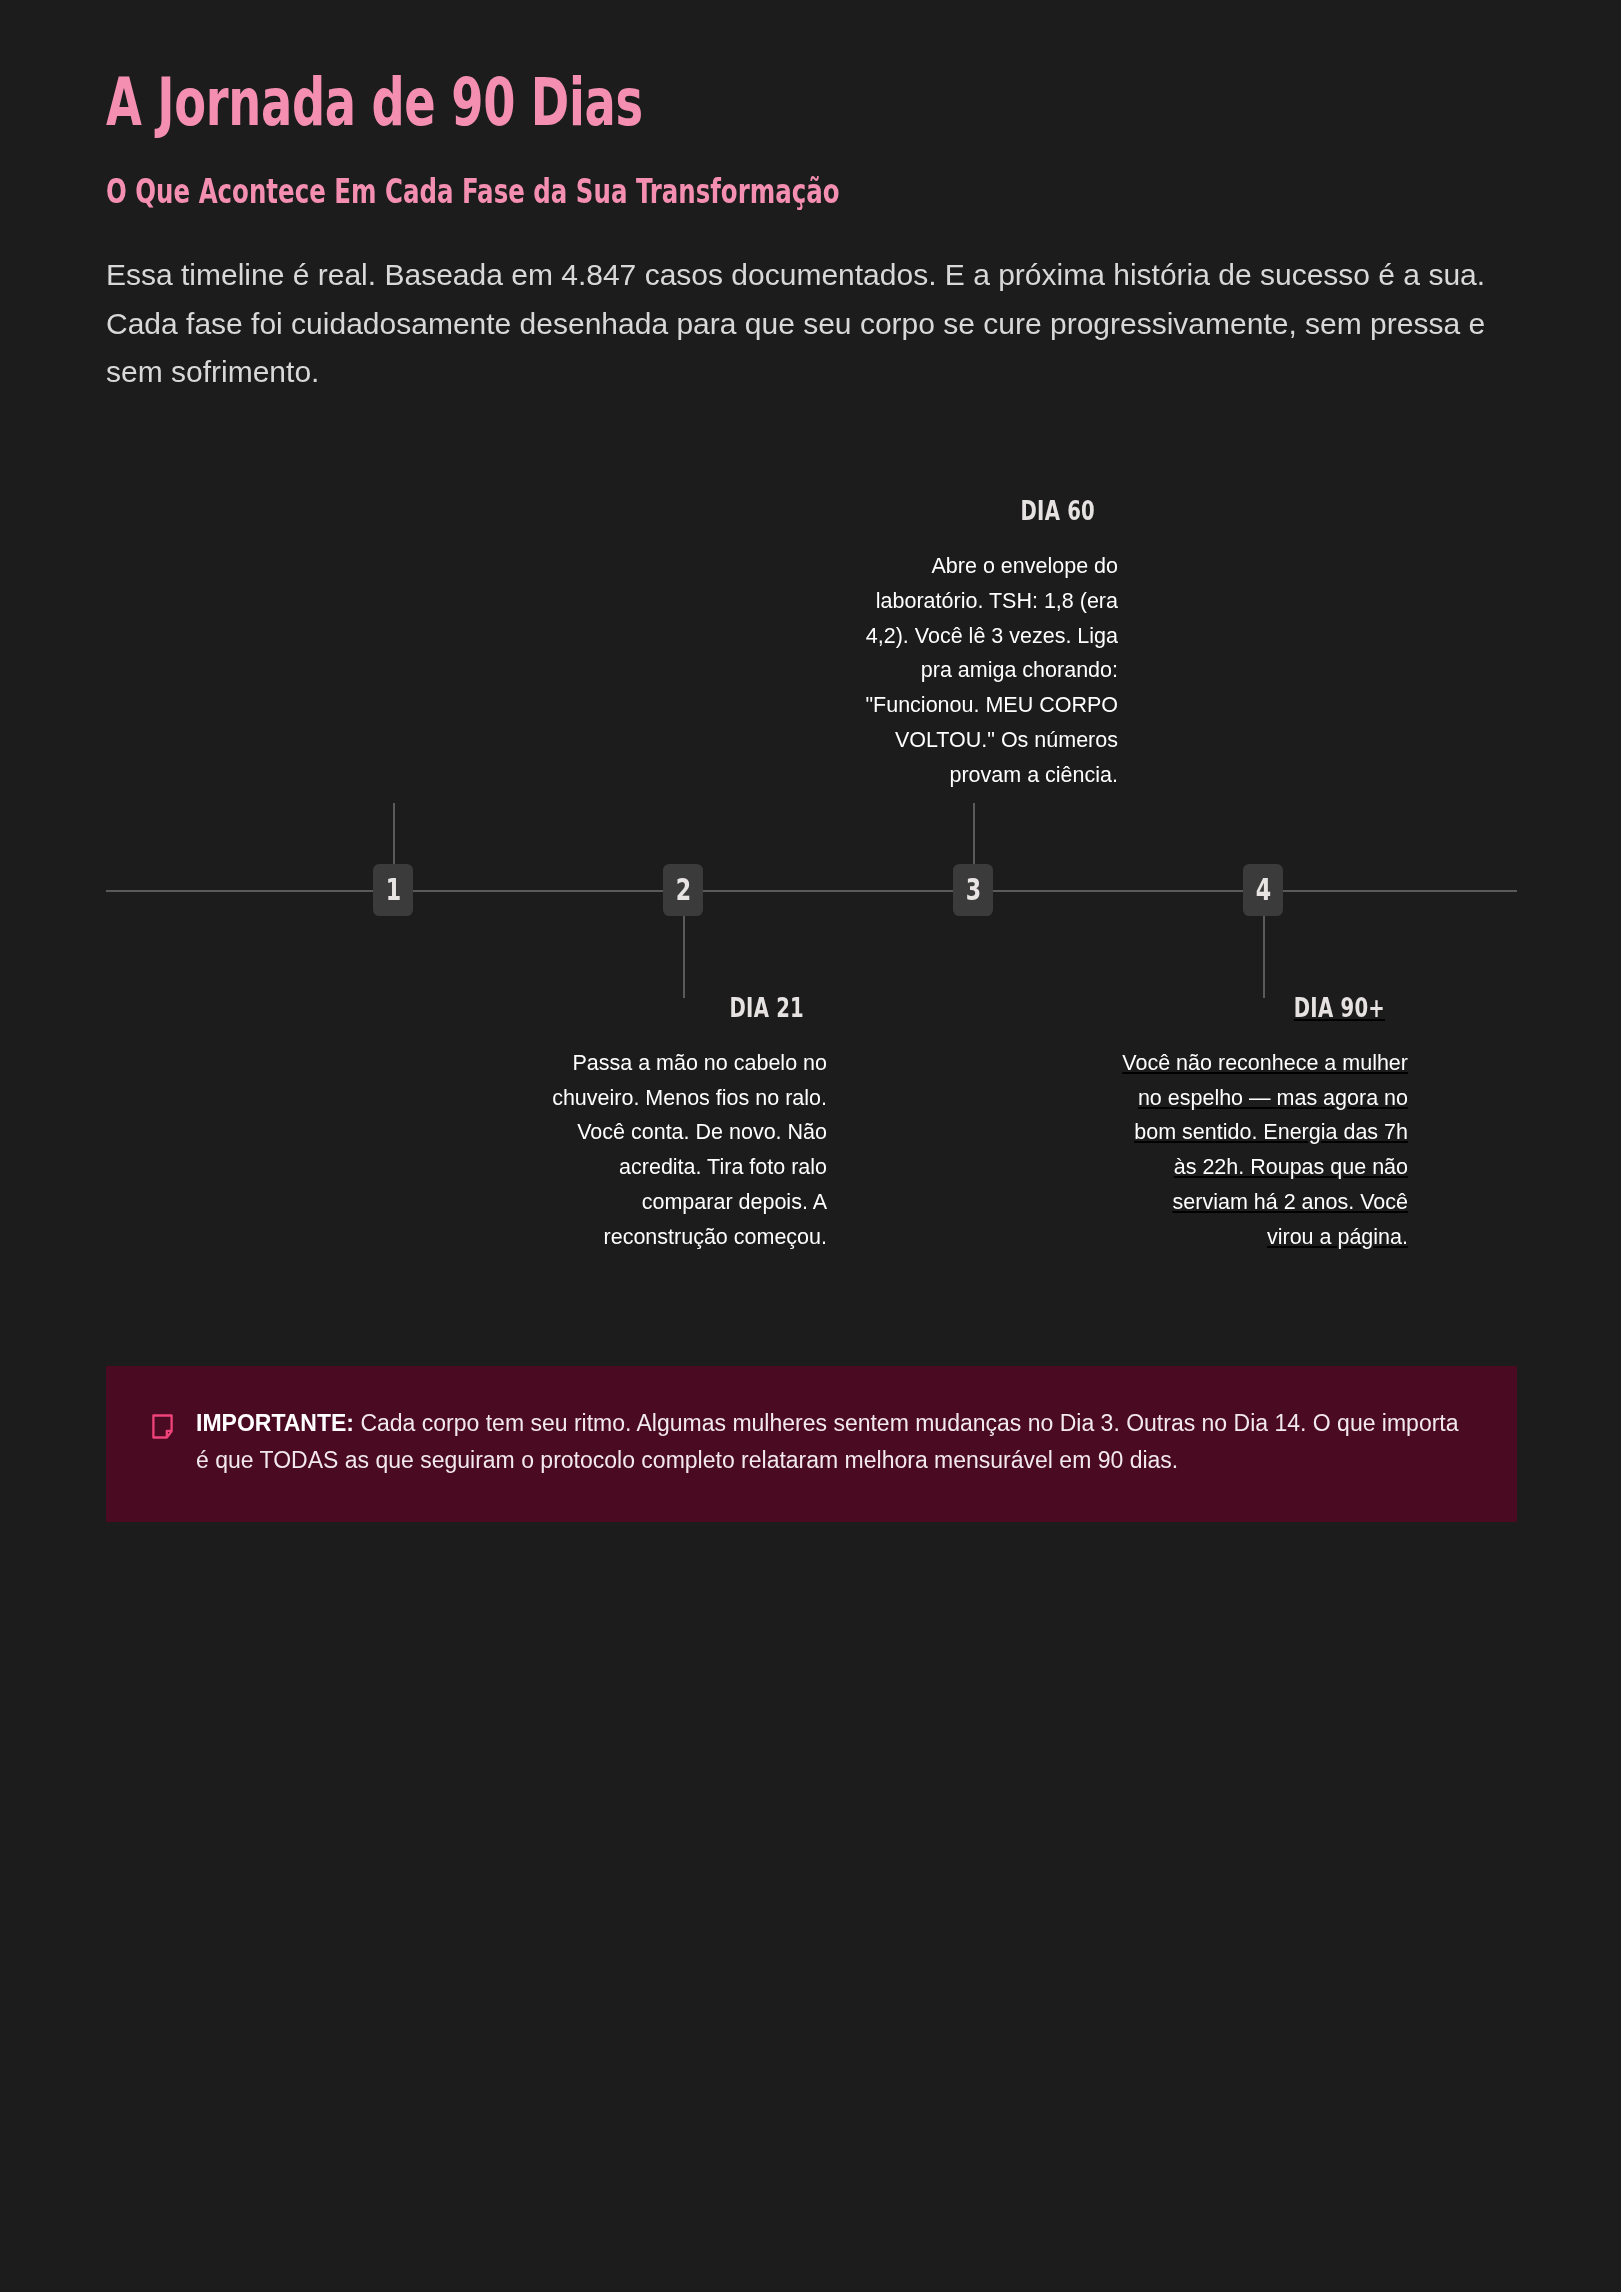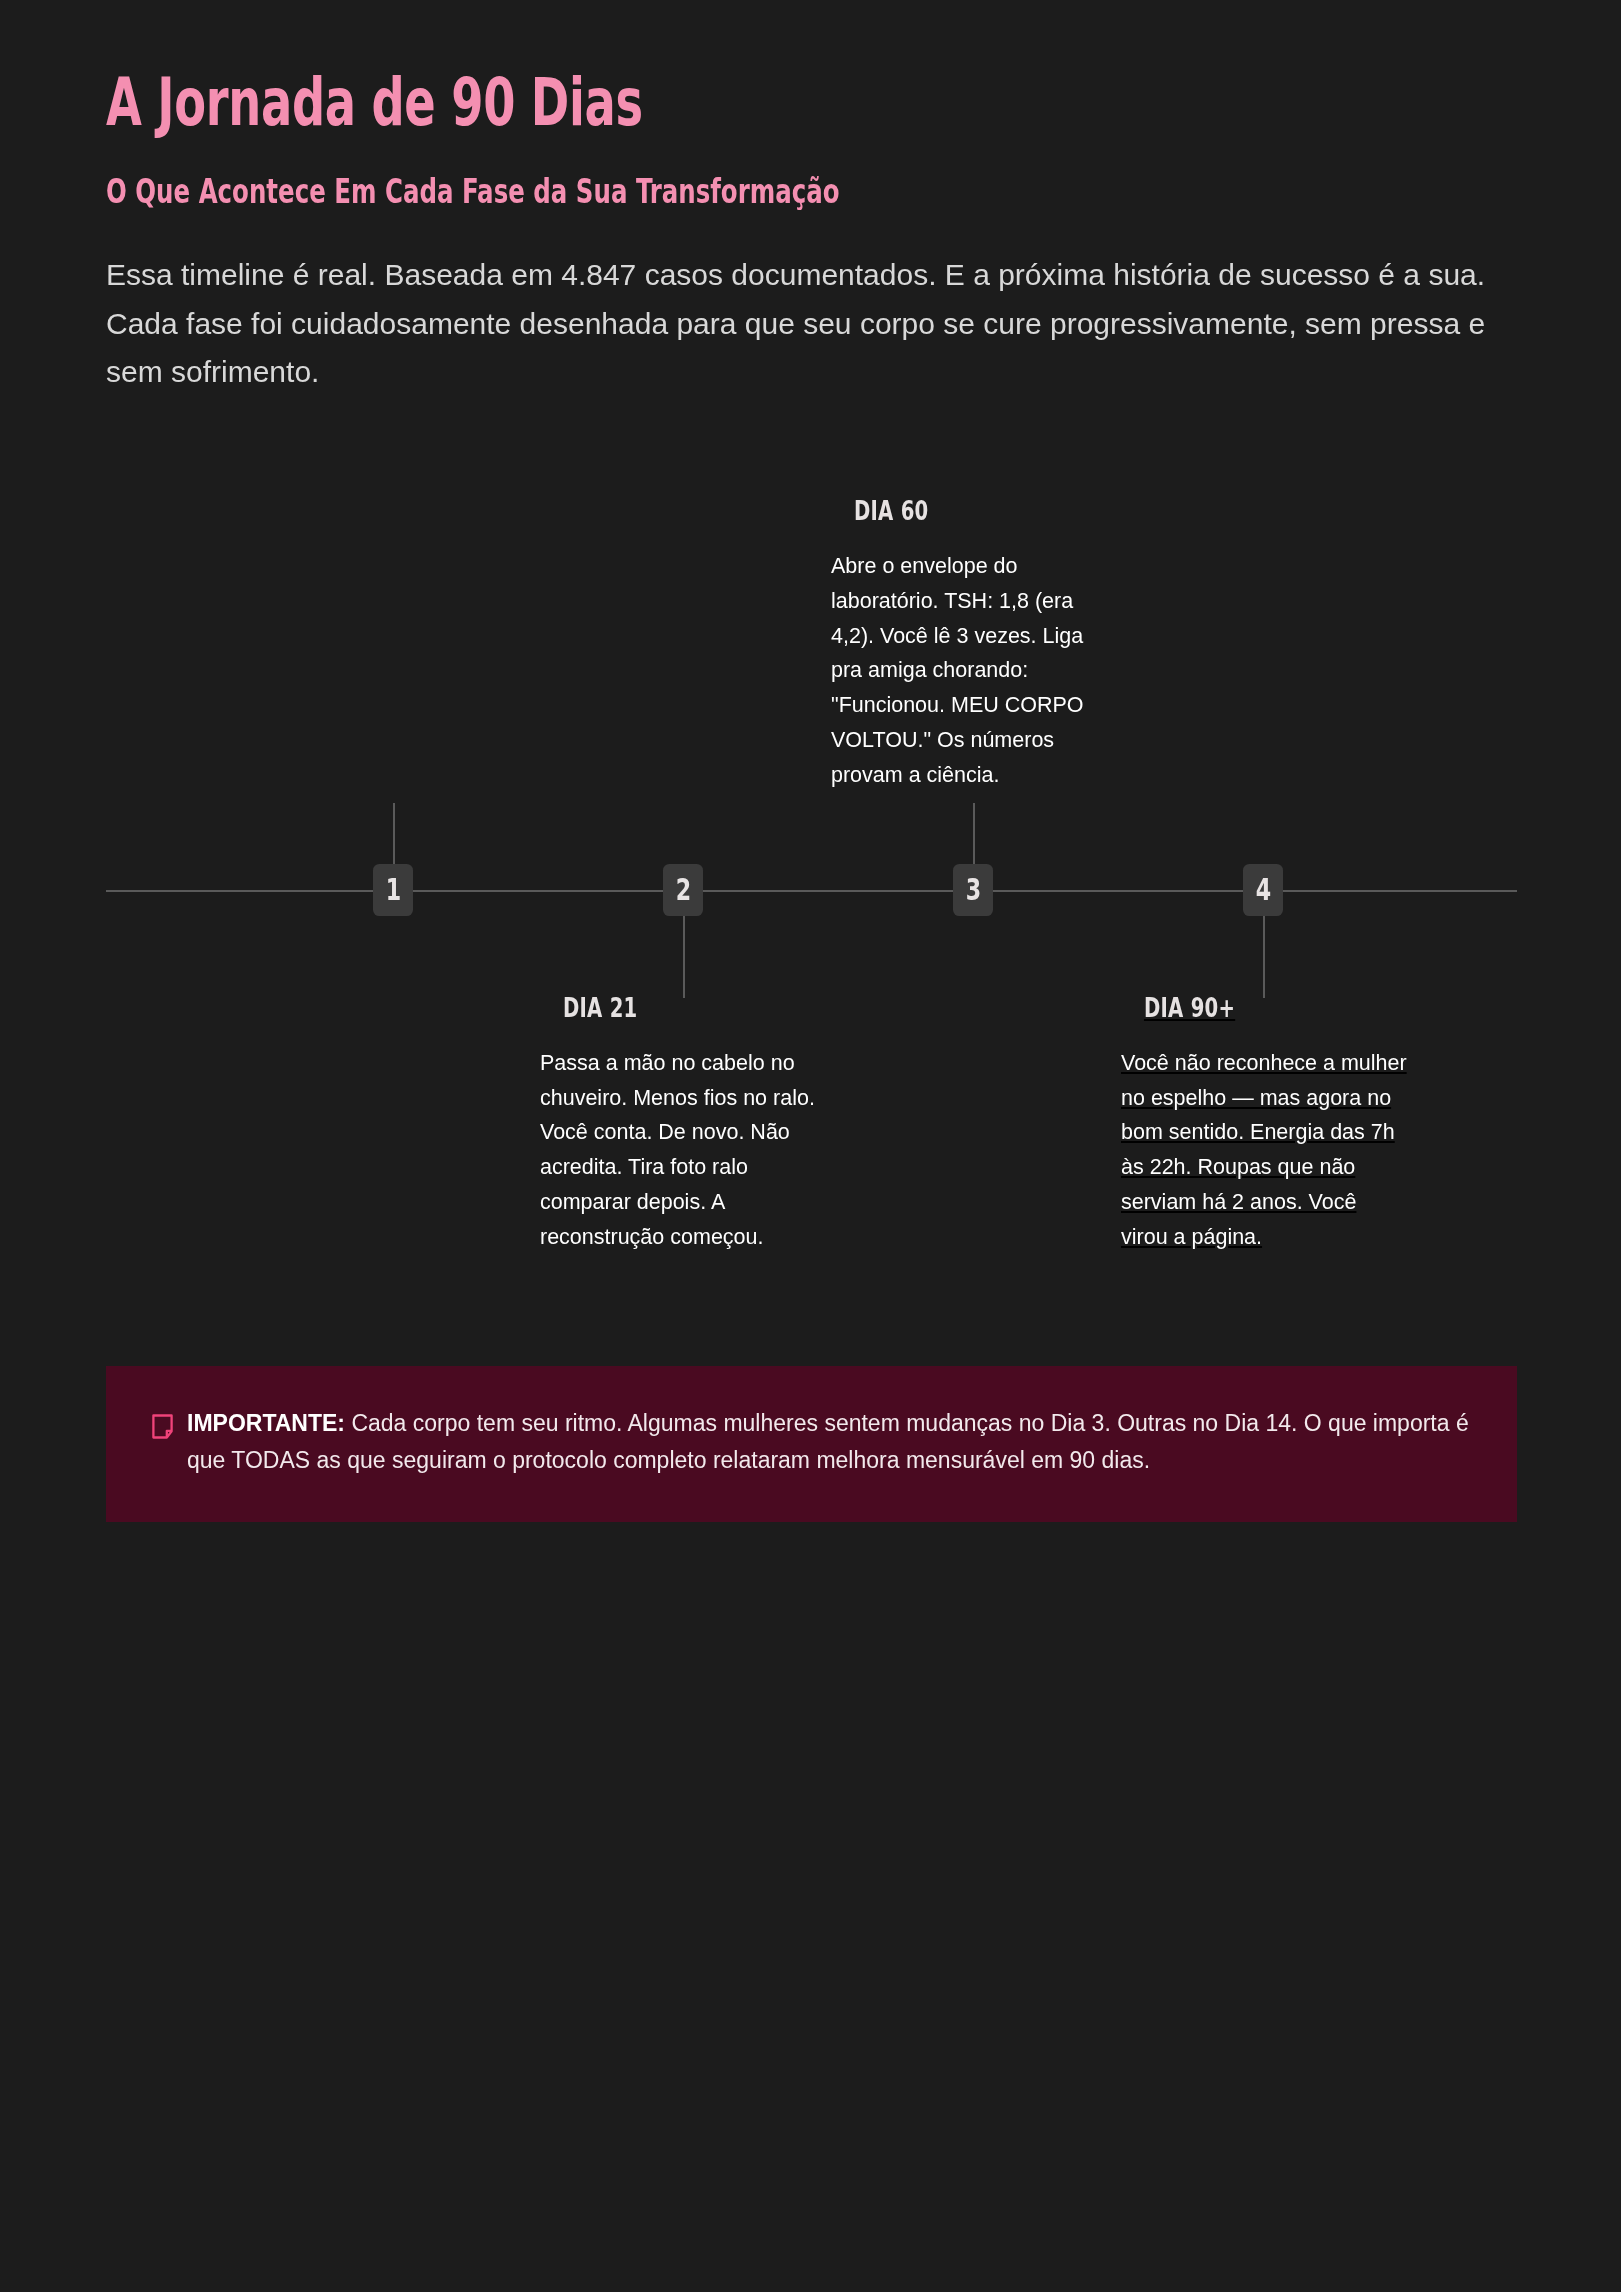--- a/index.html
+++ b/index.html
@@ -103,21 +103,21 @@
     background: #5a5a5a;
     z-index: 1;
   }
   .stem.up   { top: 368px;  height: 85px; }
   .stem.down { top: 478px;  height: 85px; }
 
   
   .phase {
     position: absolute;
     width: 287px;
-    text-align: left;
+    text-align: right;
   }
   .phase.above { bottom: 502px; }
   .phase.below { top: 560px; }
 
   .phase-label {
     font-family: "DejaVu Sans Condensed", "Liberation Sans Narrow", "Liberation Sans", sans-serif;
     font-weight: 700;
     font-size: 26px;
     color: #e6e2e2;
     letter-spacing: 0.3px;
@@ -134,21 +134,21 @@
 
   
   .callout {
     position: absolute;
     left: 106px;
     top: 1366px;
     width: 1411px;
     background: #4a0a21;
     padding: 39px 45px 43px 45px;
     display: flex;
-    gap: 13px;
+    gap: 22px;
     align-items: flex-start;
   }
 
   .callout-icon {
     flex: 0 0 auto;
     margin-top: 8px;
     width: 23px;
     height: 27px;
   }
 

